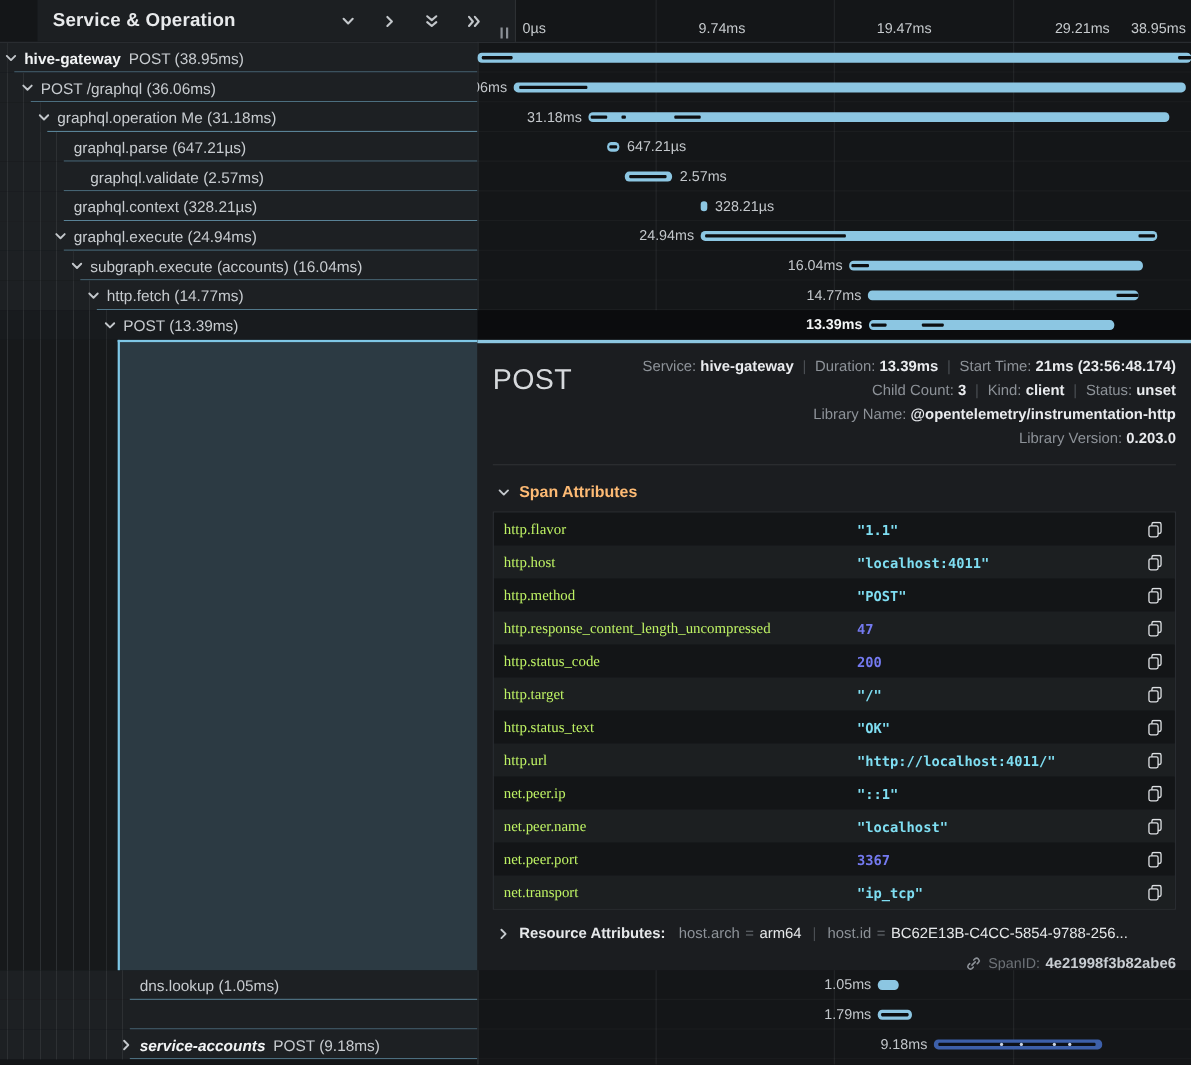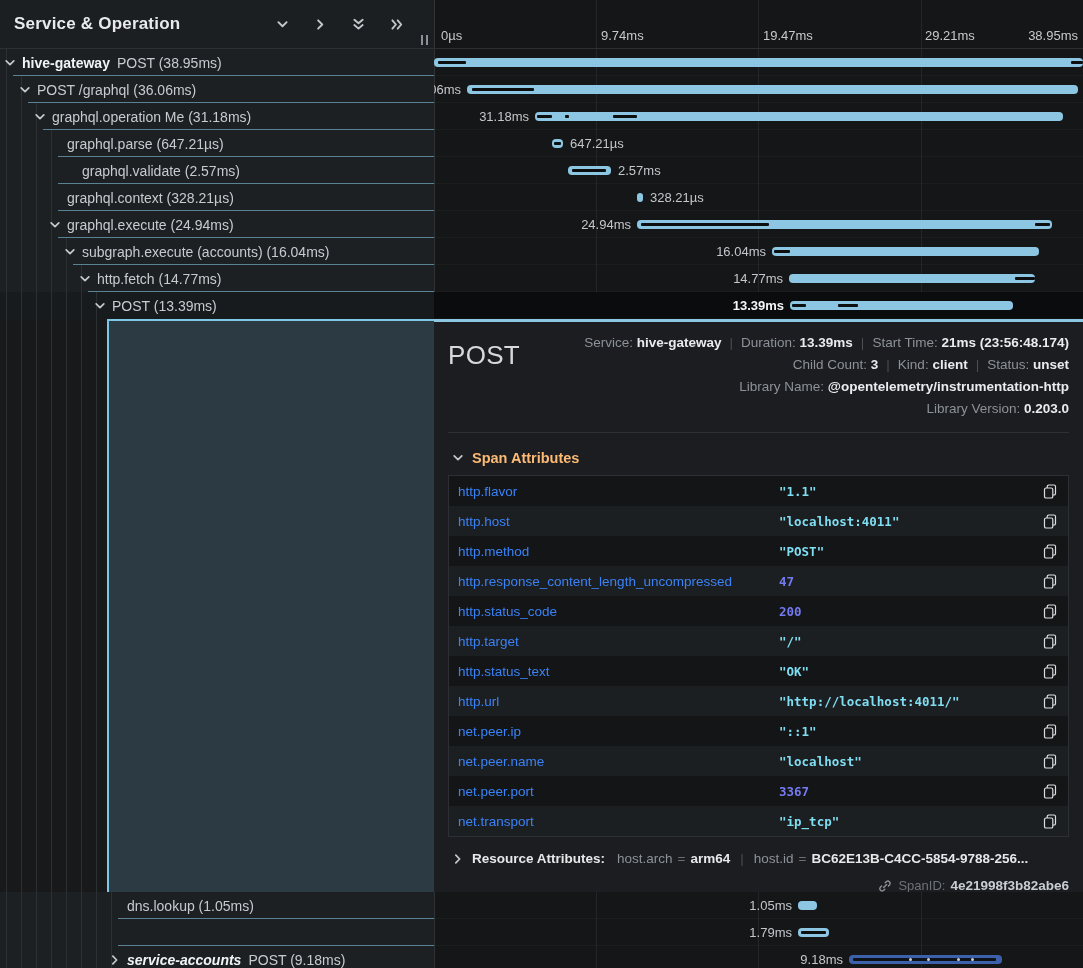--- a/index.html
+++ b/index.html
@@ -6,21 +6,21 @@
   html,body { width:1083px; height:968px; overflow:hidden; background:#141618;
     font-family:"Liberation Sans","DejaVu Sans",sans-serif; }
   #app { position:relative; width:1083px; height:968px; background:#141618; overflow:hidden; }
 
   
   .grid-layer { position:absolute; left:434px; top:0; bottom:0; right:0; z-index:0; }
   .gline { position:absolute; top:0; bottom:0; width:1px; background:#232629; }
   .gline.first { background:#2e3235; }
 
   
-  .hdr { position:relative; display:flex; height:49px; border-bottom:1px solid #2c2f33; z-index:2; }
+  .hdr { position:relative; display:flex; height:39px; border-bottom:1px solid #2c2f33; z-index:2;padding-left:34px; }
   .hdr-left { width:434px; background:#1c1f22; display:flex; align-items:center; position:relative; }
   .hdr-title { font-size:17px; font-weight:700; color:#e8eaec; margin-left:14px; letter-spacing:.2px; }
   .hdr-controls { margin-left:auto; margin-right:24px; display:flex; gap:16px; align-items:center; }
   .hbtn { width:22px; height:22px; display:flex; align-items:center; justify-content:center;
     color:#cdd1d5; cursor:pointer; border-radius:3px; }
   .grip { position:absolute; right:6px; bottom:3px; display:flex; gap:3px; }
   .grip i { display:block; width:2px; height:10px; background:#8b9096; }
   .hdr-right { flex:1; position:relative; background:transparent; border-left:1px solid #303437; }
   .tick { position:absolute; bottom:5px; font-size:13px; color:#c6cacd; }
   .tick.t0{left:6px;} .tick.t1{left:166px;} .tick.t2{left:328px;} .tick.t3{left:490px;} .tick.t4{right:5px;}
@@ -66,32 +66,32 @@
   .pdivider { height:1px; background:#2e3134; margin-top:12px; }
 
   .sechdr { display:flex; align-items:center; margin-top:17px; cursor:pointer; }
   .sechdr .rowchev { margin-right:8px; margin-left:4px; }
   .sectitle { font-size:14.5px; font-weight:700; color:#fdba74; }
 
   .atable { border:1px solid #2c2f33; margin-top:9px; }
   .arow { display:grid; grid-template-columns:330px 1fr 36px; align-items:center; height:30px; }
   .arow:nth-child(odd) { background:#131517; }
   .arow:nth-child(even) { background:#1c1f21; }
-  .akey { color:#3b82f6; font-size:13.5px; padding-left:9px; white-space:nowrap; overflow:hidden; }
+  .akey { color:#bef264; font-size:13.5px; padding-left:9px; white-space:nowrap; overflow:hidden;font-family:Liberation Serif, serif; }
   .aval { font-family:"DejaVu Sans Mono","Liberation Mono",monospace; font-size:12.5px; font-weight:700; white-space:nowrap; }
   .aval.str { color:#7fdef2; }
   .aval.num { color:#747af0; }
   .copybtn { background:none; border:none; cursor:pointer; justify-self:center; display:flex; padding:2px; }
 
   .resline { display:flex; align-items:center; margin-top:14px; font-size:13.5px; white-space:nowrap; overflow:hidden; }
   .resline .rowchev { margin:0 8px 0 4px; }
   .reslabel { font-weight:700; color:#e6e8ea; margin-right:12px; }
   .ritem { color:#8d9298; }
   .req { color:#6a6f74; margin:0 5px; }
-  .rval { color:#e6e8ea; font-weight:700;margin-top:20px; }
+  .rval { color:#e6e8ea; font-weight:400;margin-top:20px; }
   .rdiv { color:#4a4e53; margin:0 10px; }
 
   .spanidline { display:flex; align-items:center; justify-content:flex-end; margin-top:12px; font-size:13px; }
   .spanidline .lab { color:#6d7277; margin:0 5px 0 6px; }
   .spanidline .val { color:#c9ced3; font-weight:700; font-size:13.5px; }
 
   .bottomrows .tl { background-size:106px 100%; }
   .filler { height:5px; background:#141618; }
 </style>
 </head>

